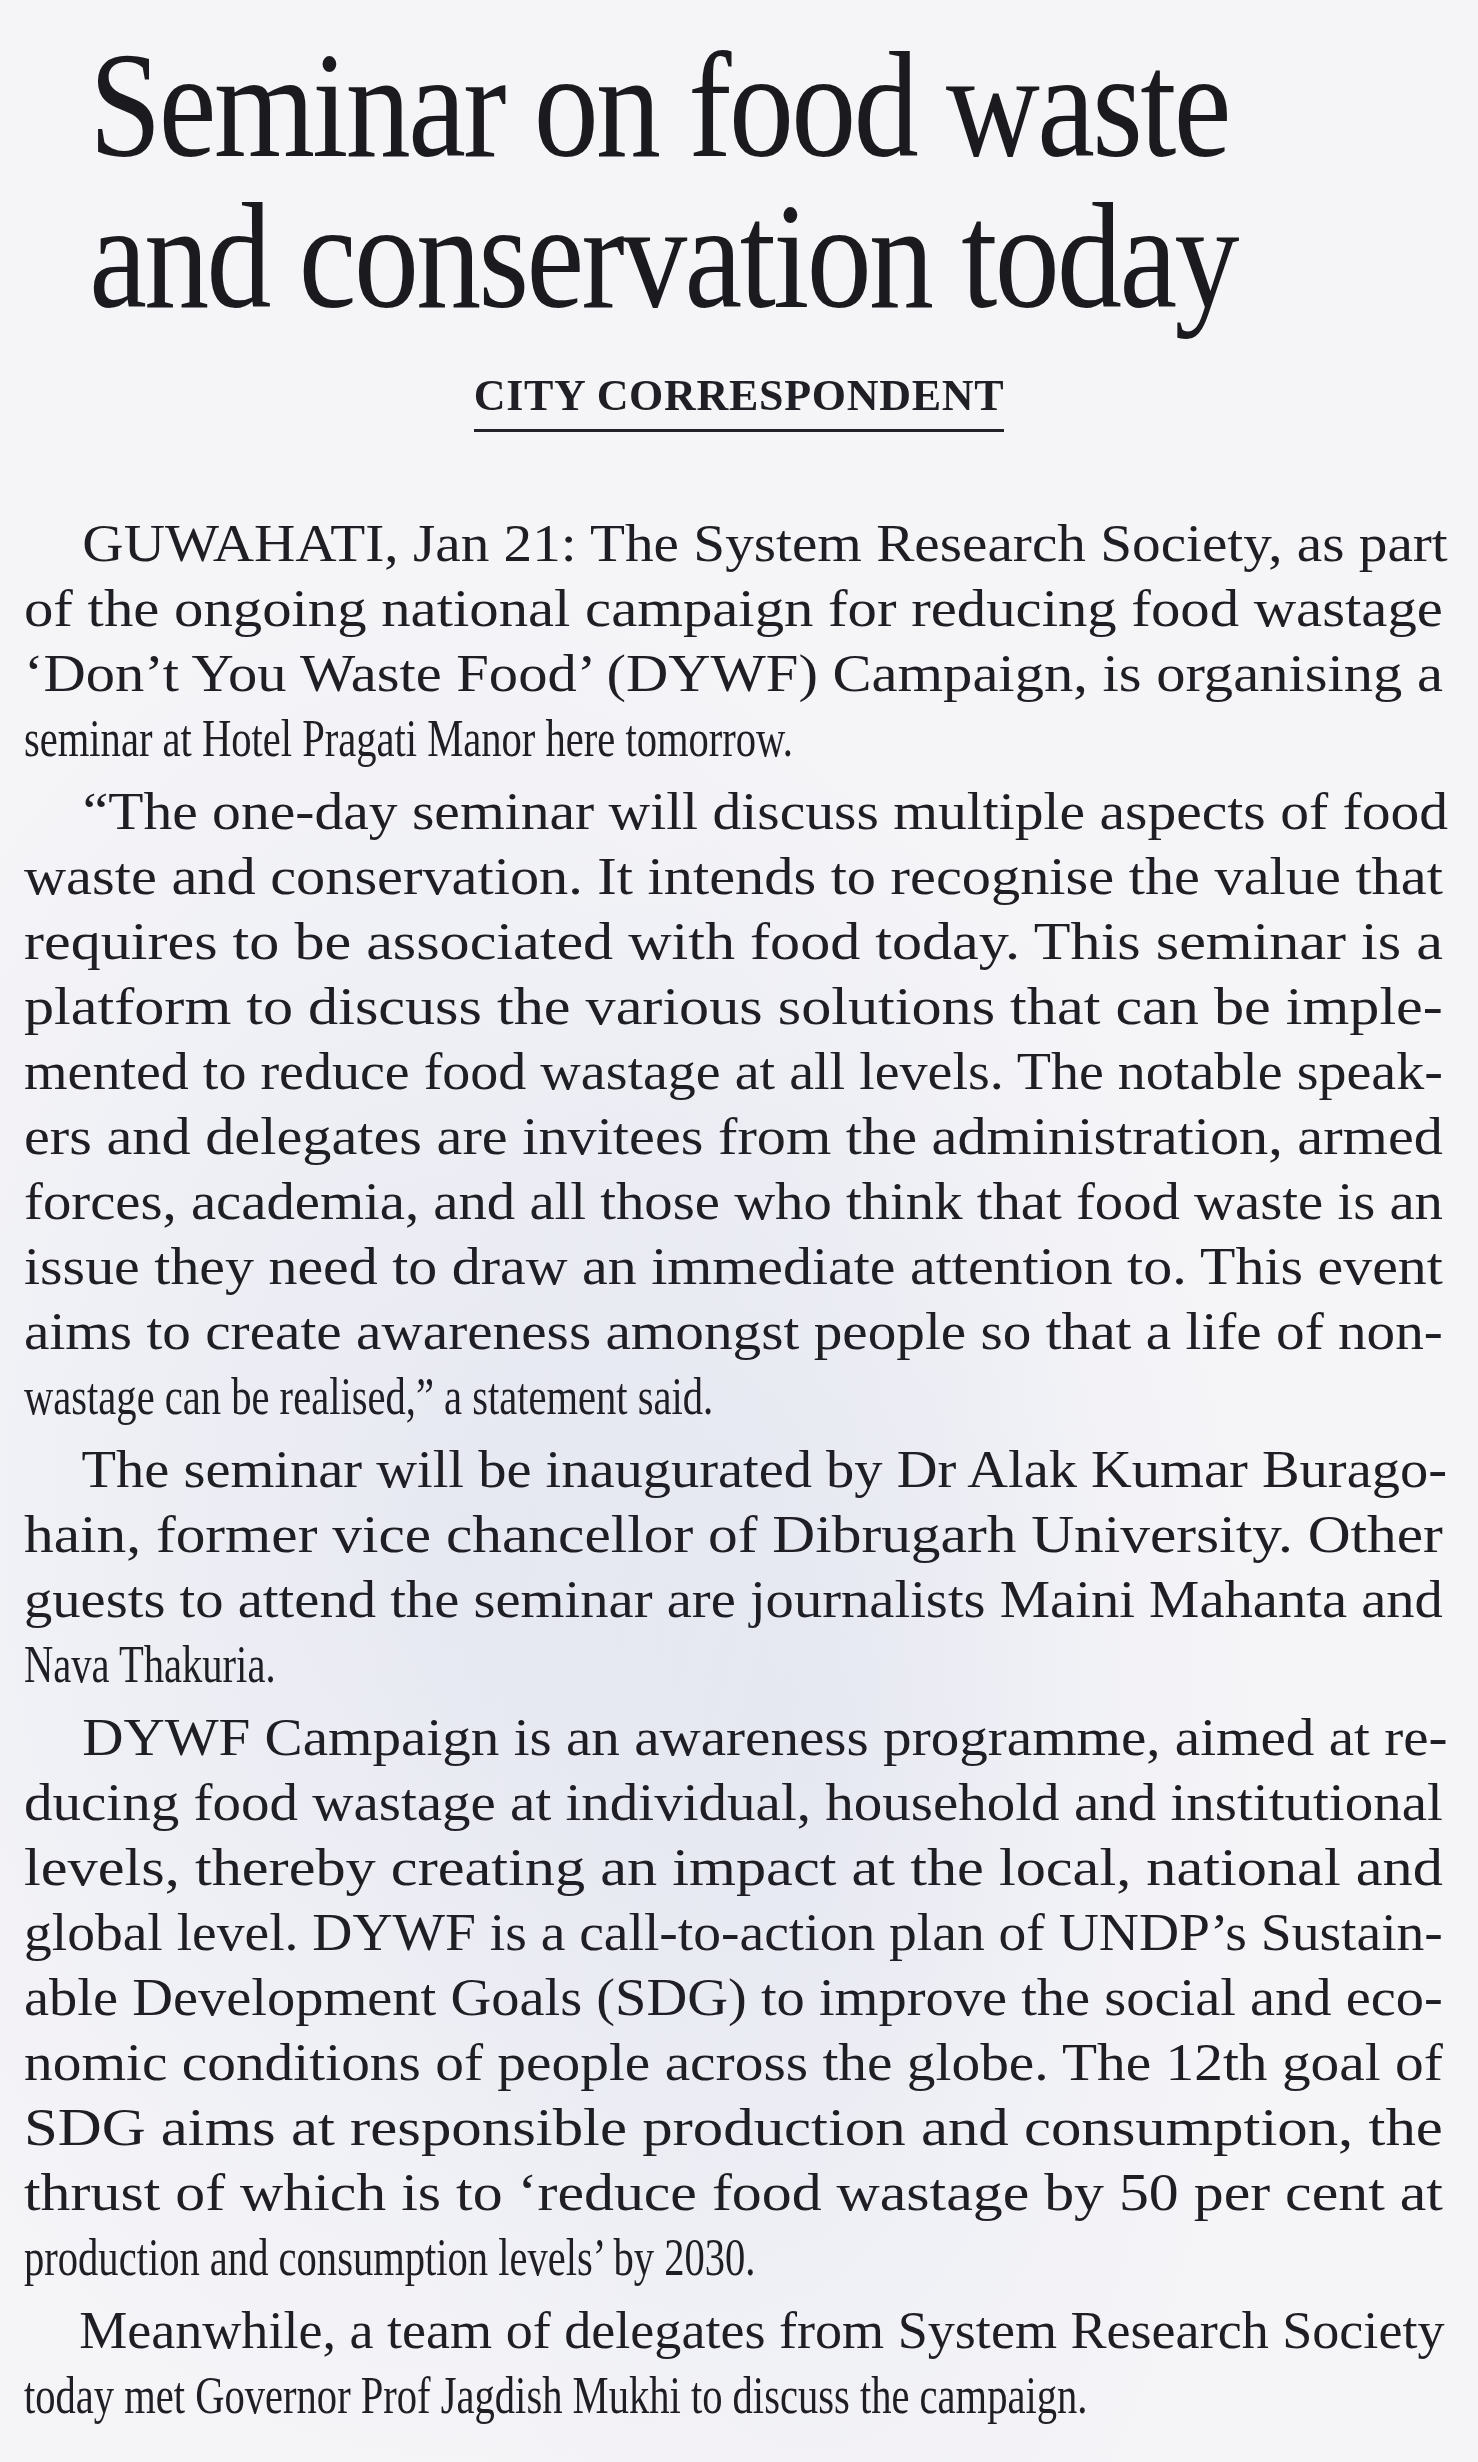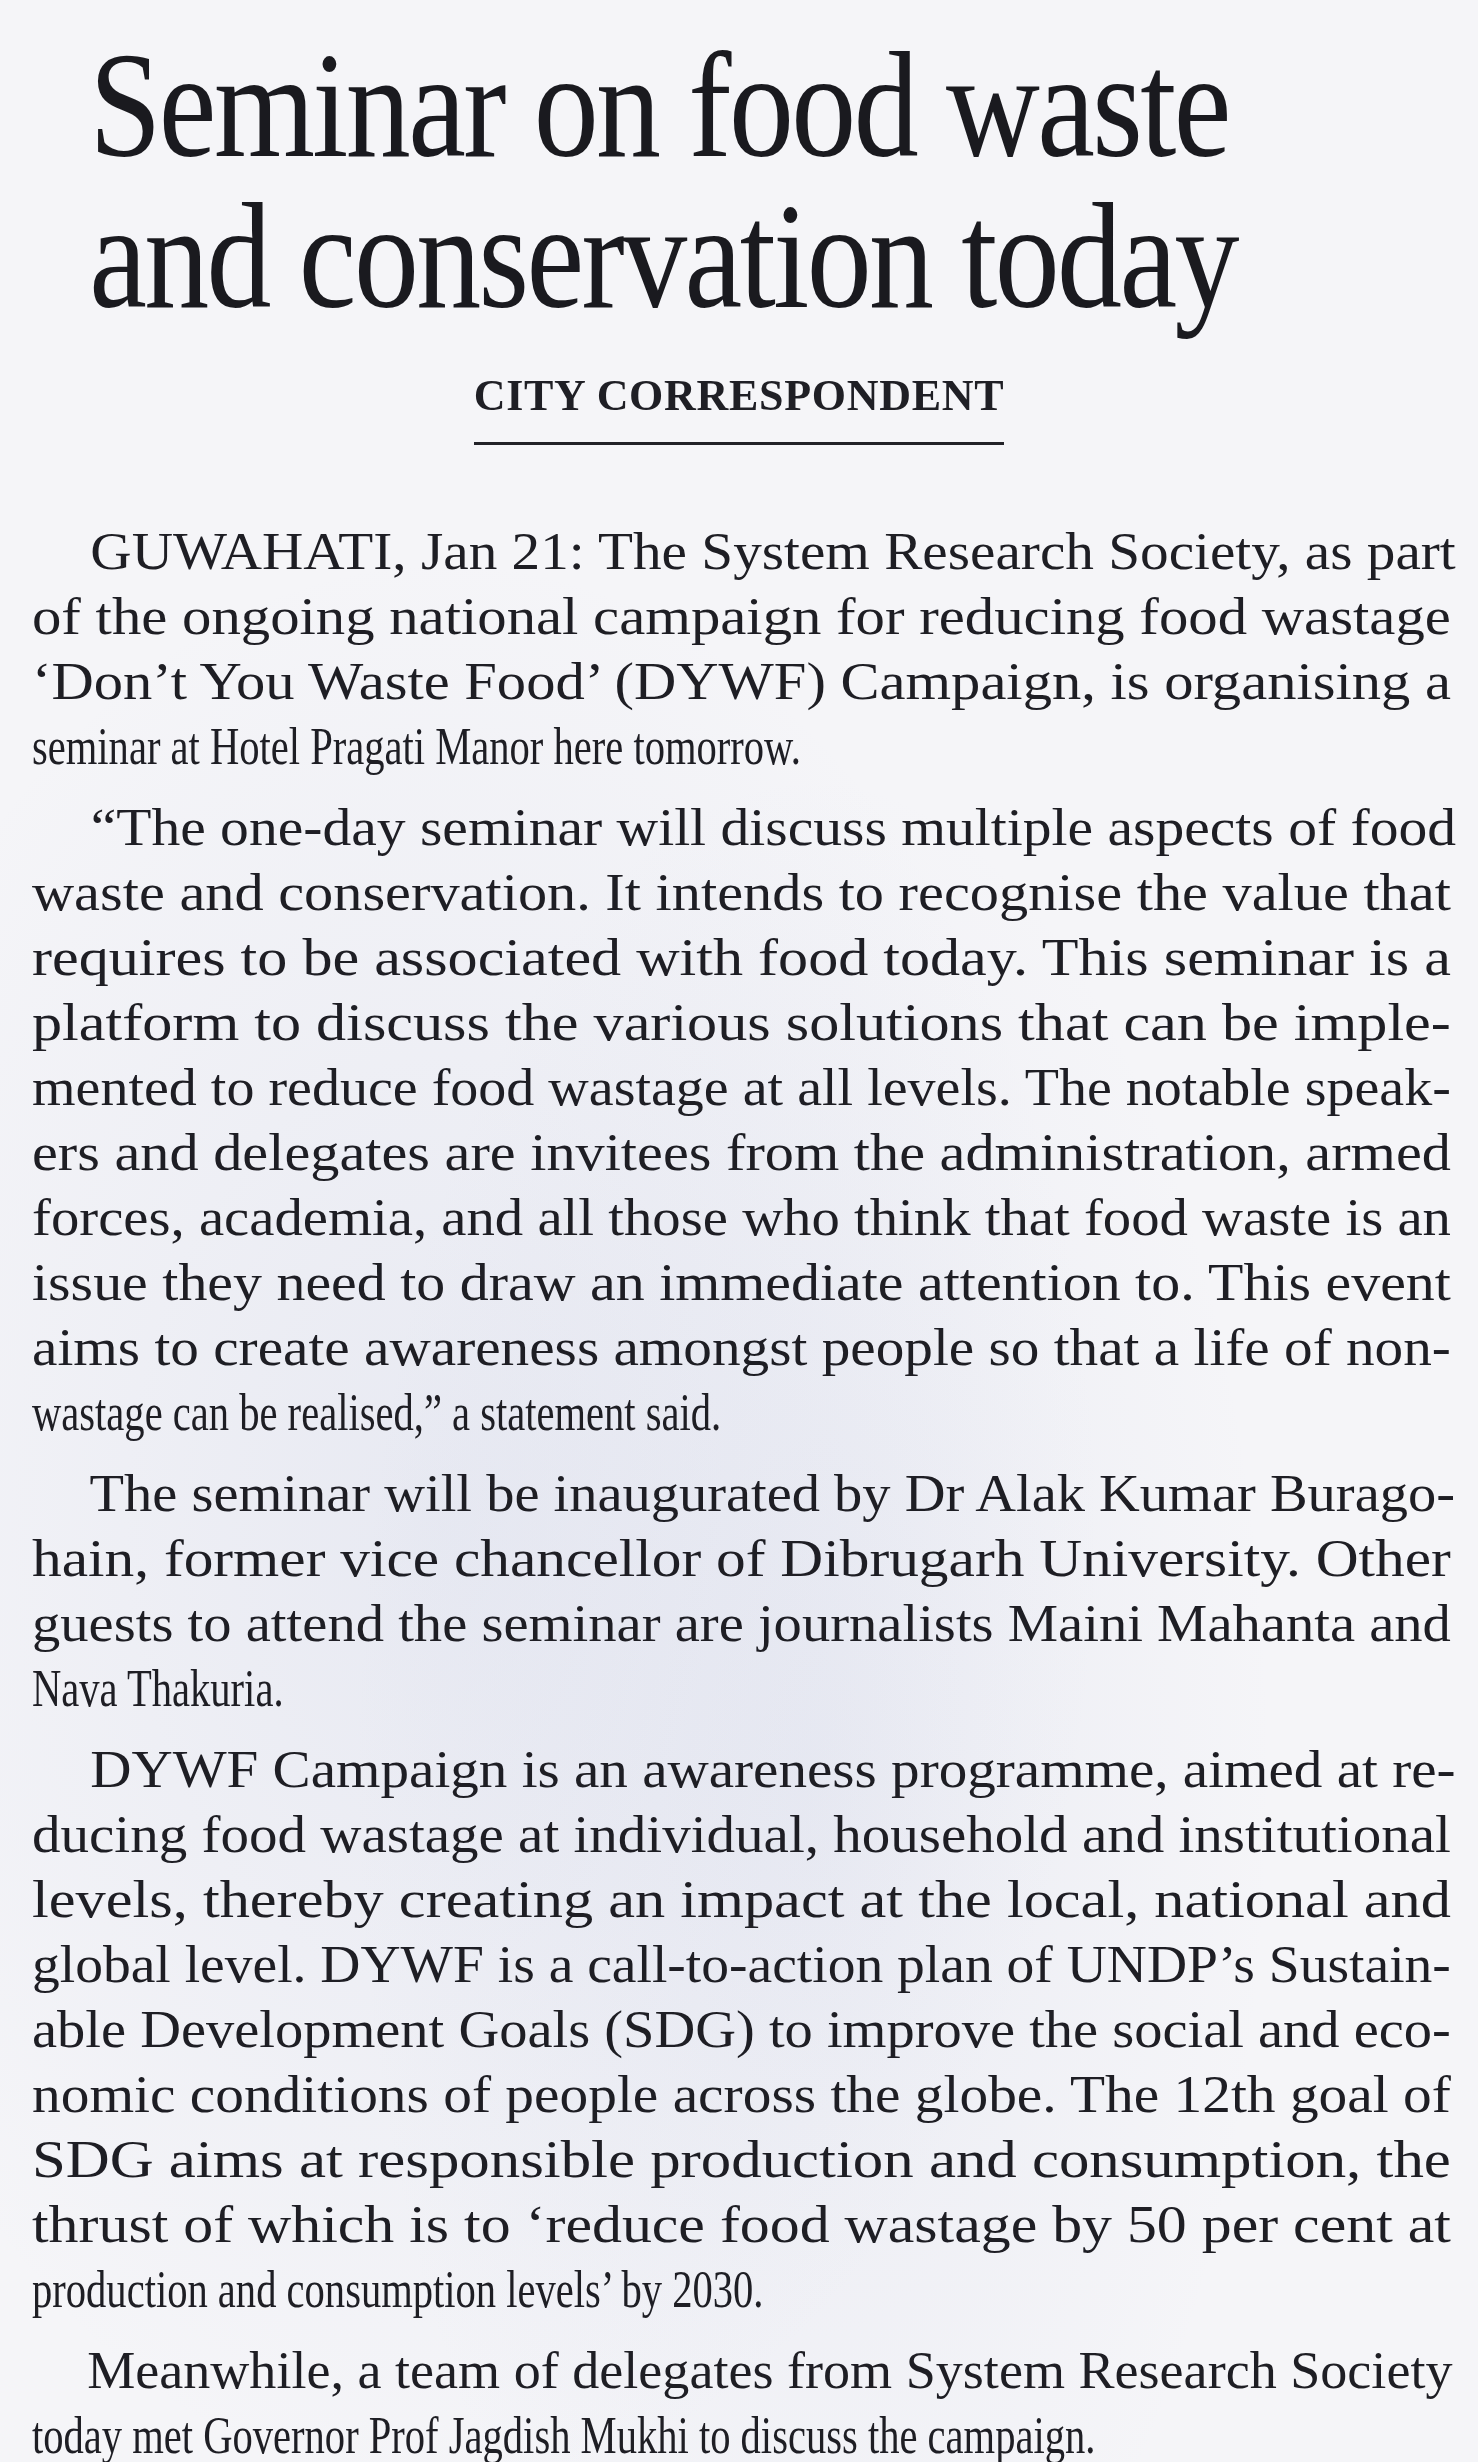--- a/index.html
+++ b/index.html
@@ -48,32 +48,32 @@
     left: 0;
     width: 1478px;
     text-align: center;
   }
   .byline {
     display: inline-block;
     font-size: 44px;
     font-weight: bold;
     letter-spacing: 0.7px;
     line-height: 52px;
-    padding-bottom: 20px;
+    padding-bottom: 7px;
     border-bottom: 3px solid #222228;
     color: #1f1f25;
   }
   .body-text {
     position: absolute;
     left: 16.3px;
     top: 503px;
     width: 1412px;
   }
   .para {
-    margin: 16px;
+    margin: 8px;
     font-size: 52px;
     line-height: 65px;
     white-space: nowrap;
   }
   .line {
     display: block;
     height: 65px;
     text-align: justify;
     text-align-last: justify;
     transform-origin: left center;

